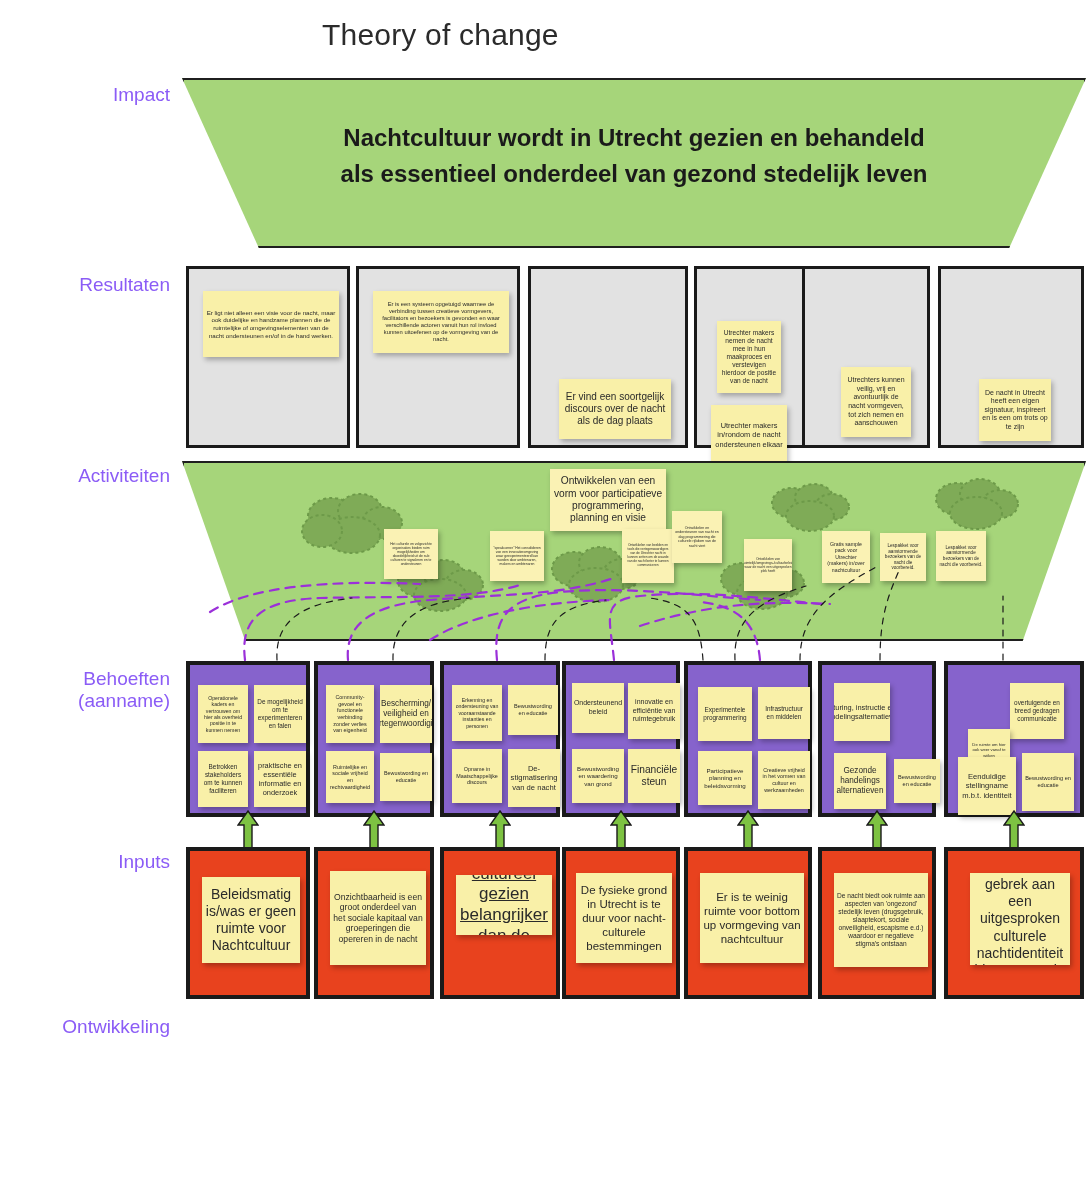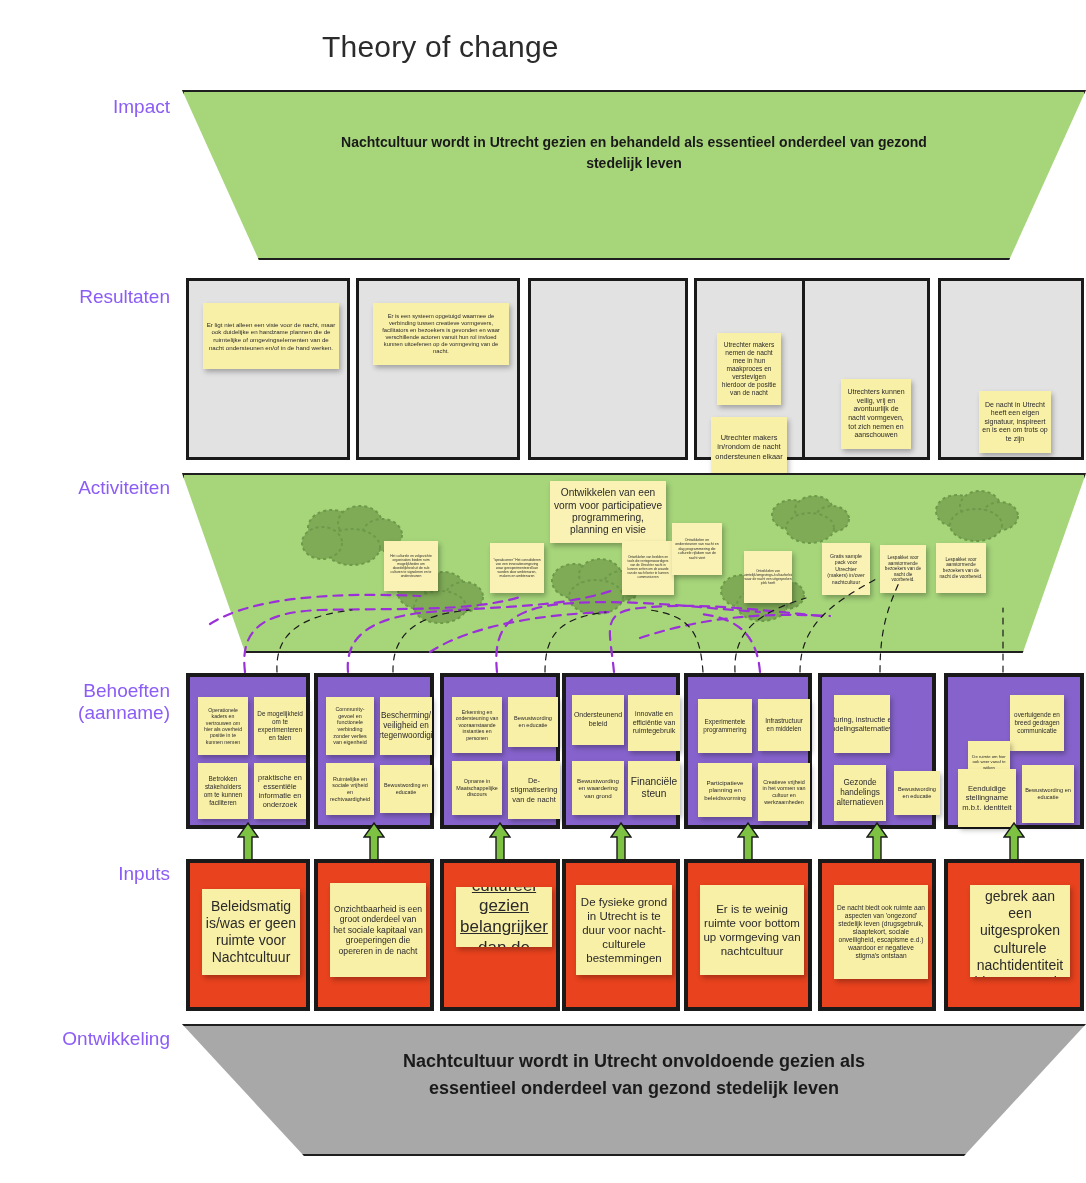--- a/index.html
+++ b/index.html
@@ -2,21 +2,21 @@
 <html><head>
 <meta charset="utf-8">
 <style>
   * { box-sizing: border-box; }
   html, body { margin:0; padding:0; background:#ffffff; }
   body {
     width:1086px; height:1183px; position:relative;
     font-family:"Liberation Sans", sans-serif;
     color:#1a1a1a; overflow:hidden;
   }
-  .canvas { position:absolute; inset:0;margin-top:12px; }
+  .canvas { position:absolute; inset:0; }
 
   
   .title {
     position:absolute; left:322px; top:18px;
     font-size:30px; font-weight:400; color:#2b2b2b;
     letter-spacing:.2px; white-space:nowrap;
   }
 
   
   .rowlabel {
@@ -99,31 +99,32 @@
   <div class="rowlabel" style="left:0;top:465px;">Activiteiten</div>
   <div class="rowlabel" style="left:0;top:668px;">
     <div>Behoeften</div>
     <div>(aanname)</div>
   </div>
   <div class="rowlabel" style="left:0;top:851px;">Inputs</div>
   <div class="rowlabel" style="left:0;top:1016px;">Ontwikkeling</div>
 
   <div class="trap trap-impact" style="left:182px;top:78px;width:904px;height:170px;">
     <div class="shape"></div>
-    <div class="trap-text" style="top:42px;font-size:14px;padding:0 150px;">Nachtcultuur wordt in Utrecht gezien en behandeld als essentieel onderdeel van gezond stedelijk leven</div>
+    <div class="trap-text" style="top:42px;font-size:24px;padding:0 150px;">Nachtcultuur wordt in Utrecht gezien en behandeld als essentieel onderdeel van gezond stedelijk leven</div>
   </div>
 
   <div id="resultaten-row">
       <div class="res-box" style="left:186px;top:266px;width:164px;height:182px;">
         <div class="note" style="left:14px;top:22px;width:136px;height:66px;font-size:6.2px;">Er ligt niet alleen een visie voor de nacht, maar ook duidelijke en handzame plannen die de ruimtelijke of omgevingselementen van de nacht ondersteunen en/of in de hand werken.</div>
       </div>
       <div class="res-box" style="left:356px;top:266px;width:164px;height:182px;">
         <div class="note" style="left:14px;top:22px;width:136px;height:62px;font-size:5.8px;">Er is een systeem opgetuigd waarmee de verbinding tussen creatieve vormgevers, facilitators en bezoekers is gevonden en waar verschillende actoren vanuit hun rol invloed kunnen uitoefenen op de vormgeving van de nacht.</div>
       </div>
       <div class="res-box" style="left:528px;top:266px;width:160px;height:182px;">
+        <div class="note" style="left:28px;top:110px;width:112px;height:60px;font-size:10px;">Er vind een soortgelijk discours over de nacht als de dag plaats</div>
       </div>
       <div class="res-box" style="left:694px;top:266px;width:122px;height:182px;">
         <div class="note" style="left:20px;top:52px;width:64px;height:72px;font-size:6.6px;">Utrechter makers nemen de nacht mee in hun maakproces en verstevigen hierdoor de positie van de nacht</div>
         <div class="note" style="left:14px;top:136px;width:76px;height:60px;font-size:7.4px;">Utrechter makers in/rondom de nacht ondersteunen elkaar</div>
       </div>
       <div class="res-box" style="left:802px;top:266px;width:128px;height:182px;">
         <div class="note" style="left:36px;top:98px;width:70px;height:70px;font-size:7px;">Utrechters kunnen veilig, vrij en avontuurlijk de nacht vormgeven, tot zich nemen en aanschouwen</div>
       </div>
       <div class="res-box" style="left:938px;top:266px;width:146px;height:182px;">
         <div class="note" style="left:38px;top:110px;width:72px;height:62px;font-size:7px;">De nacht in Utrecht heeft een eigen signatuur, inspireert en is een om trots op te zijn</div>
@@ -310,18 +311,14 @@
         <div class="note" style="left:12px;top:22px;width:104px;height:90px;font-size:11.5px;">Er is te weinig ruimte voor bottom up vormgeving van nachtcultuur</div>
       </div>
       <div class="inp-box" style="left:818px;top:847px;width:118px;height:152px;">
         <div class="note" style="left:12px;top:22px;width:94px;height:94px;font-size:6.6px;">De nacht biedt ook ruimte aan aspecten van 'ongezond'  stedelijk leven (drugsgebruik, slaaptekort, sociale onveiligheid, escapisme e.d.) waardoor er negatieve stigma's ontstaan</div>
       </div>
       <div class="inp-box" style="left:944px;top:847px;width:140px;height:152px;">
         <div class="note" style="left:22px;top:22px;width:100px;height:92px;font-size:14px;">Er is een gebrek aan een uitgesproken culturele nachtidentiteit binnen Utrecht</div>
       </div>
     </div>
 
-  <div class="trap trap-ontw" style="left:182px;top:1012px;width:904px;height:132px;">
-    <div class="shape"></div>
-    <div class="trap-text" style="top:24px;font-size:18px;padding:0 200px;">Nachtcultuur wordt in Utrecht onvoldoende gezien als essentieel onderdeel van gezond stedelijk leven</div>
-  </div>
 
 </div>
 
 </body></html>

